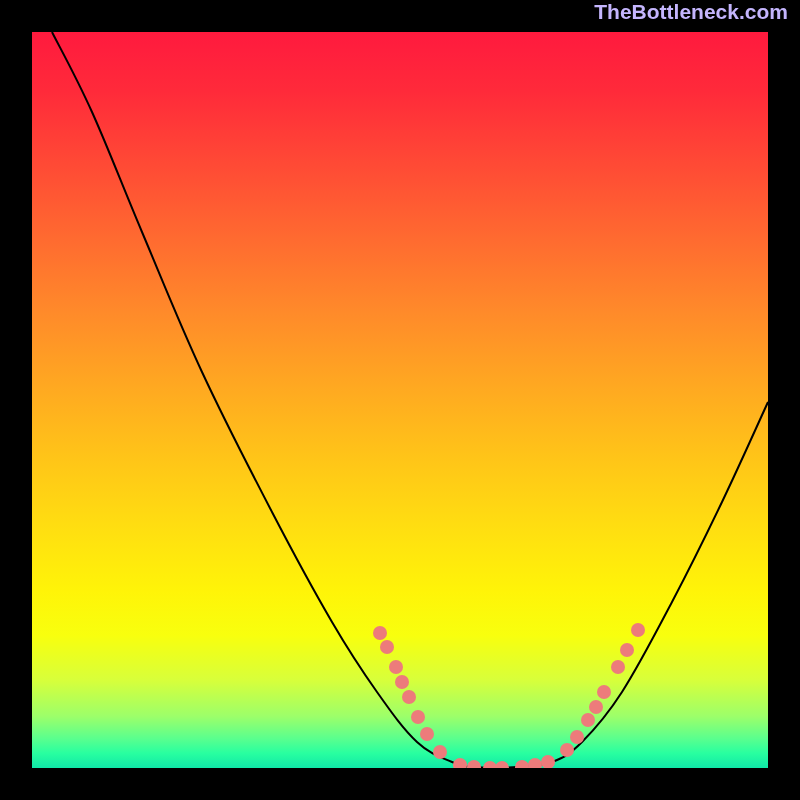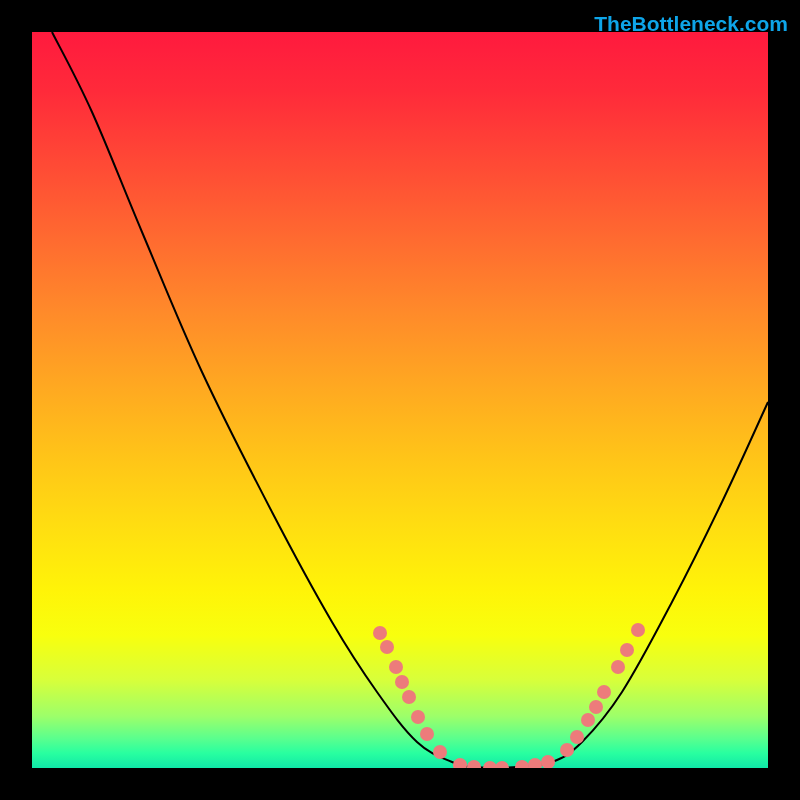--- a/index.html
+++ b/index.html
@@ -6,23 +6,23 @@
   body {
     width: 800px;
     height: 800px;
     background: #000;
     position: relative;
     overflow: hidden;
     font-family: Arial, sans-serif;
   }
   .attribution {
     position: absolute;
-    top: 12px;
+    top: 0;
     right: 12px;
-    color: #0ea5e9;
+    color: #c4b5fd;
     font-size: 21px;
     font-weight: bold;
     z-index: 10;
   }
   .plot-area {
     position: absolute;
     top: 32px;
     left: 32px;
     width: 736px;
     height: 736px;

